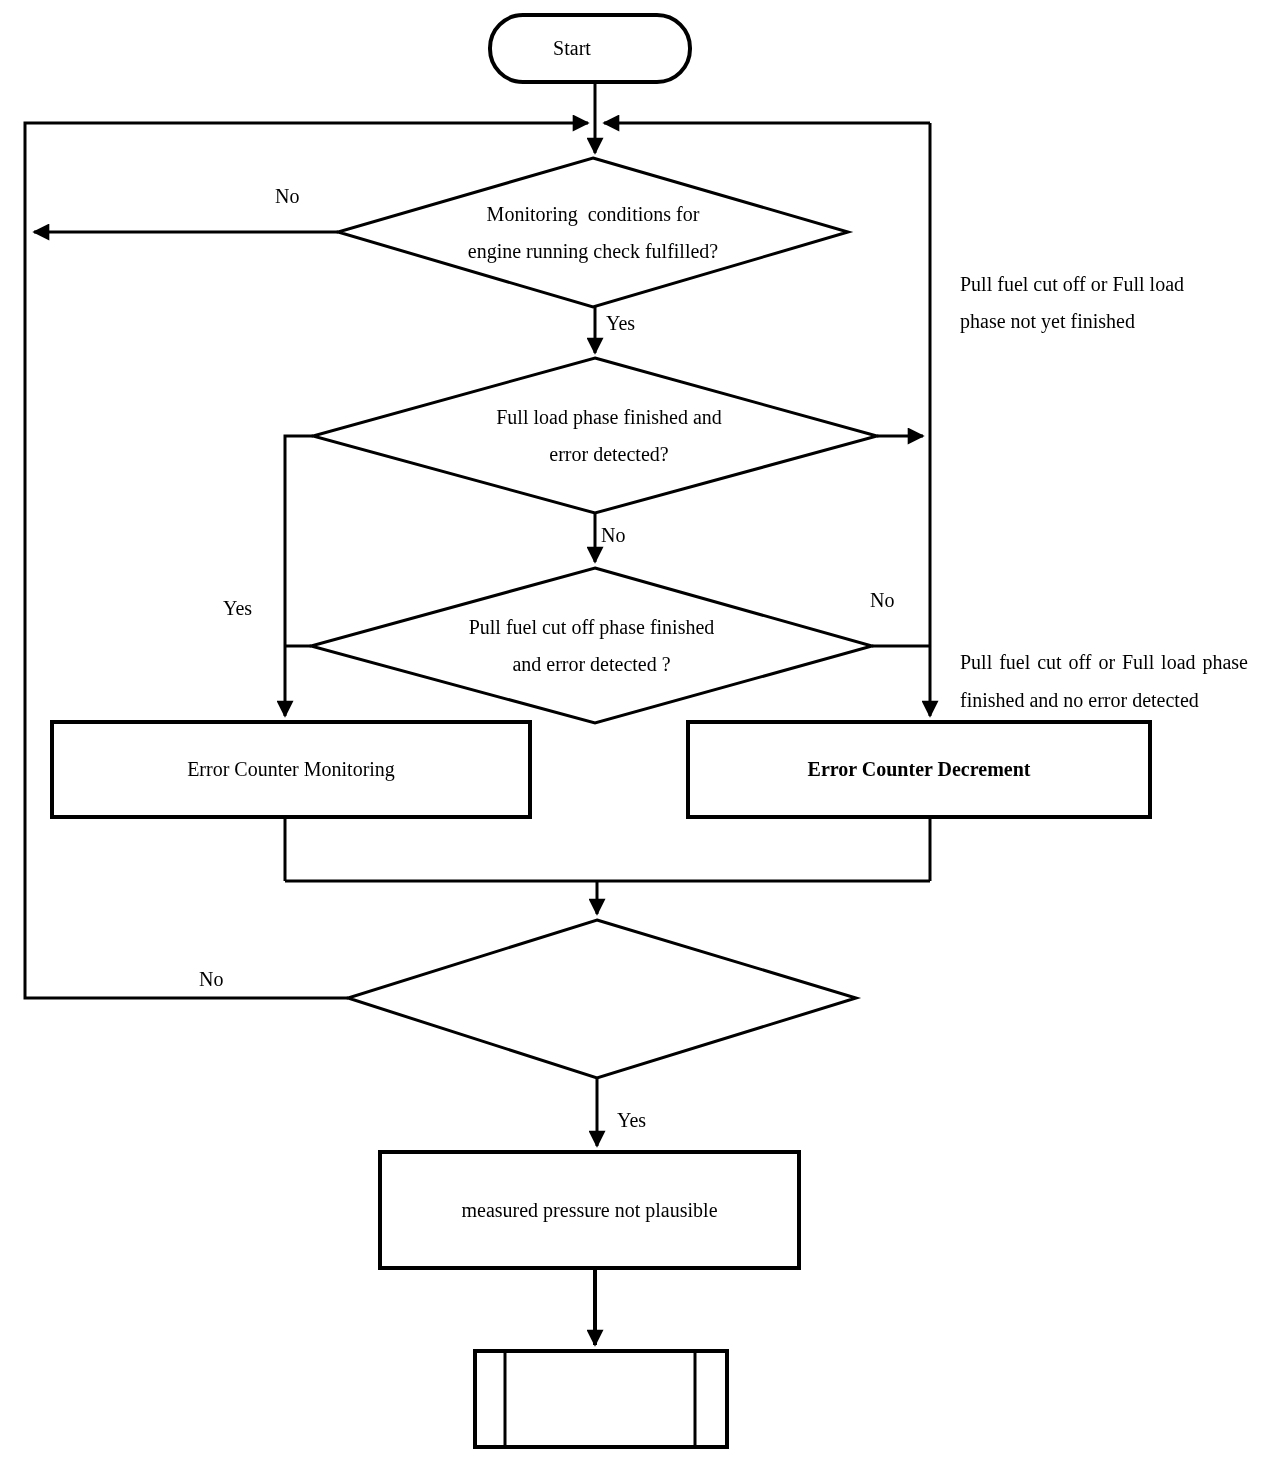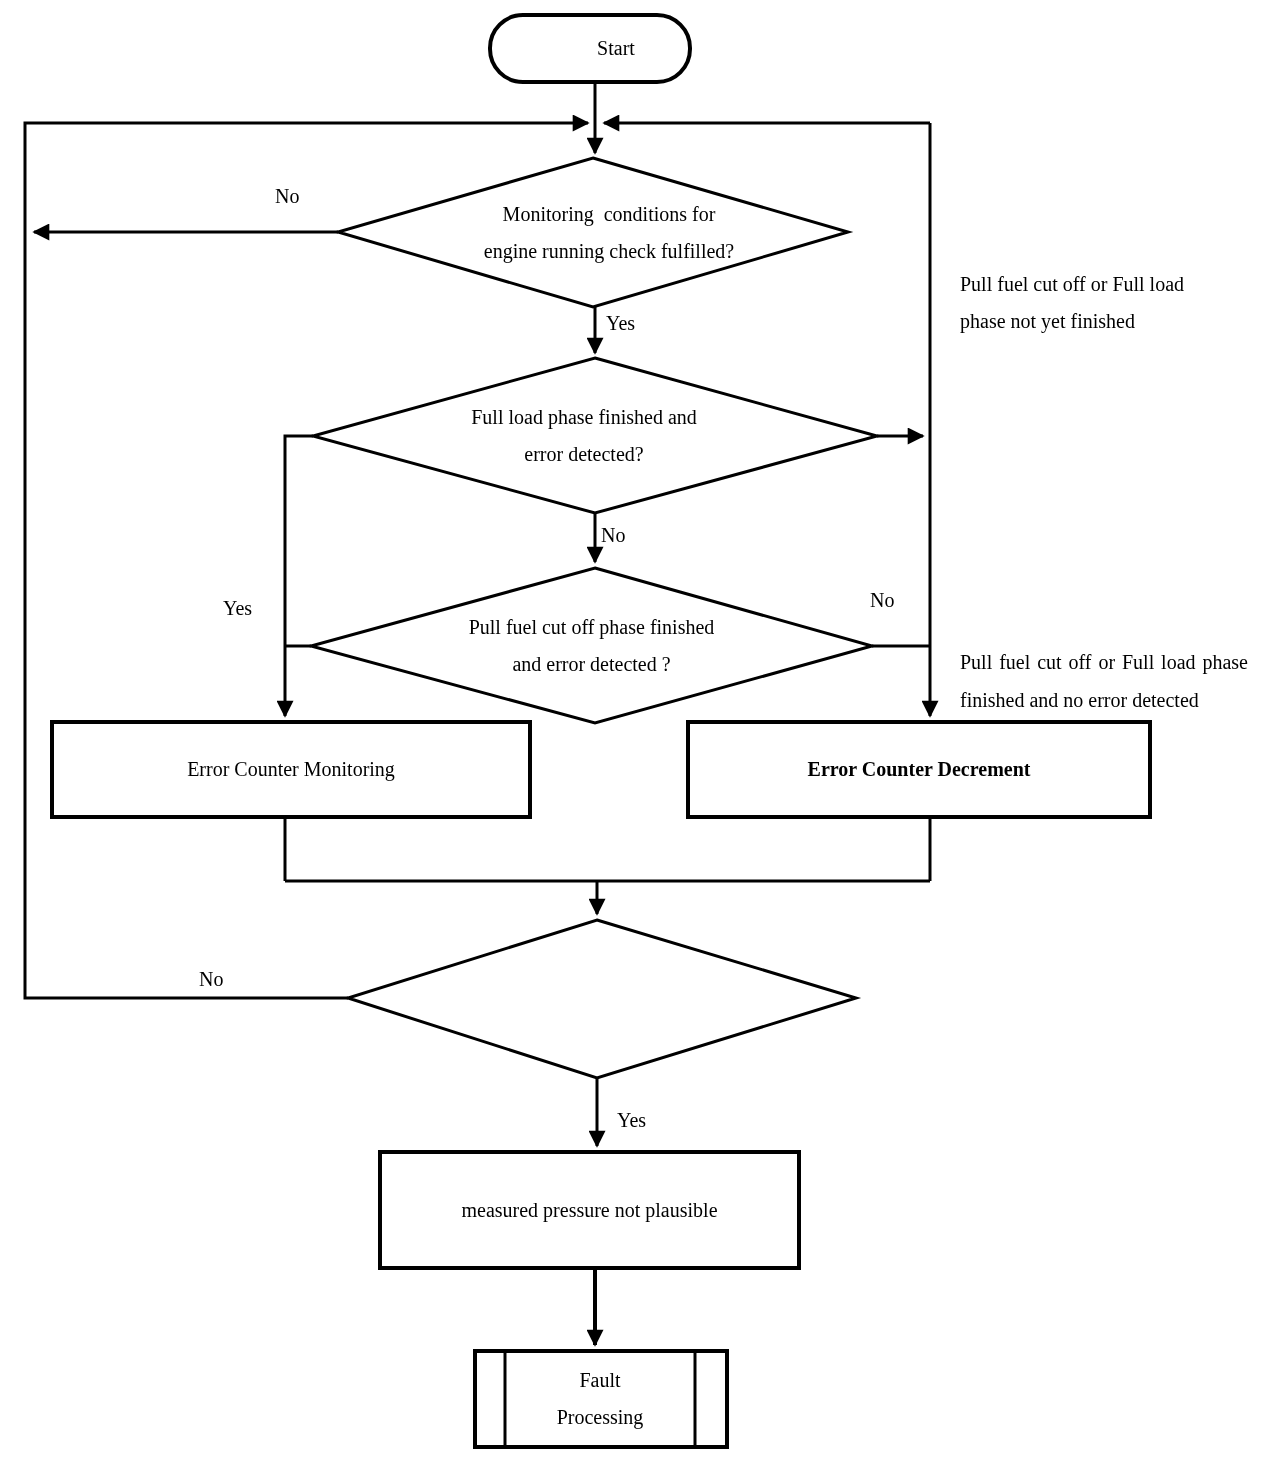--- a/index.html
+++ b/index.html
@@ -53,40 +53,38 @@
       <rect x="52" y="722" width="478" height="95" stroke-width="4"></rect>
       <rect x="688" y="722" width="462" height="95" stroke-width="4"></rect>
       <polygon points="597,920 856,998 597,1078 348,998" stroke-width="3"></polygon>
       <rect x="380" y="1152" width="419" height="116" stroke-width="4"></rect>
       <rect x="475" y="1351" width="252" height="96" stroke-width="4"></rect>
       <line x1="505" y1="1351" x2="505" y2="1447" stroke-width="3"></line>
       <line x1="695" y1="1351" x2="695" y2="1447" stroke-width="3"></line>
     </g>
   </svg>
 
-  <div class="txt center" style="left:516px;top:15px;width:200px;height:67px;">Start</div>
+  <div class="txt center" style="left:472px;top:15px;width:200px;height:67px;">Start</div>
 
-  <div class="txt center prewrap" style="left:354px;top:158px;width:510px;height:149px;">Monitoring  conditions for
+  <div class="txt center prewrap" style="left:338px;top:158px;width:510px;height:149px;">Monitoring  conditions for
 engine running check fulfilled?</div>
 
-  <div class="txt center prewrap" style="left:302px;top:358px;width:564px;height:155px;font-family:Liberation Serif, serif;">Full load phase finished and
+  <div class="txt center prewrap" style="left:327px;top:358px;width:564px;height:155px;font-family:Liberation Serif, serif;">Full load phase finished and
 error detected?</div>
 
   <div class="txt center prewrap" style="left:311px;top:568px;width:561px;height:155px;">Pull fuel cut off phase finished
 and error detected ?</div>
 
   <div class="txt center" style="left:52px;top:722px;width:478px;height:95px;">Error Counter Monitoring</div>
 
   <div class="txt center" style="left:688px;top:722px;width:462px;height:95px;font-weight:bold;">Error Counter Decrement</div>
 
 
   <div class="txt center" style="left:380px;top:1152px;width:419px;height:116px;">measured pressure not plausible</div>
 
-  <div class="txt center prewrap" style="left:505px;top:1351px;width:190px;height:96px;">Fault
-Processing</div>
 
   <div class="txt branch" style="left:275px;top:186px;">No</div>
   <div class="txt branch" style="left:606px;top:313px;">Yes</div>
   <div class="txt branch" style="left:601px;top:525px;">No</div>
   <div class="txt branch" style="left:223px;top:598px;">Yes</div>
   <div class="txt branch" style="left:870px;top:590px;">No</div>
   <div class="txt branch" style="left:199px;top:969px;">No</div>
   <div class="txt branch" style="left:617px;top:1110px;">Yes</div>
 
   <div class="txt annot prewrap" style="left:948px;top:266px;width:310px;">Pull fuel cut off or Full load

